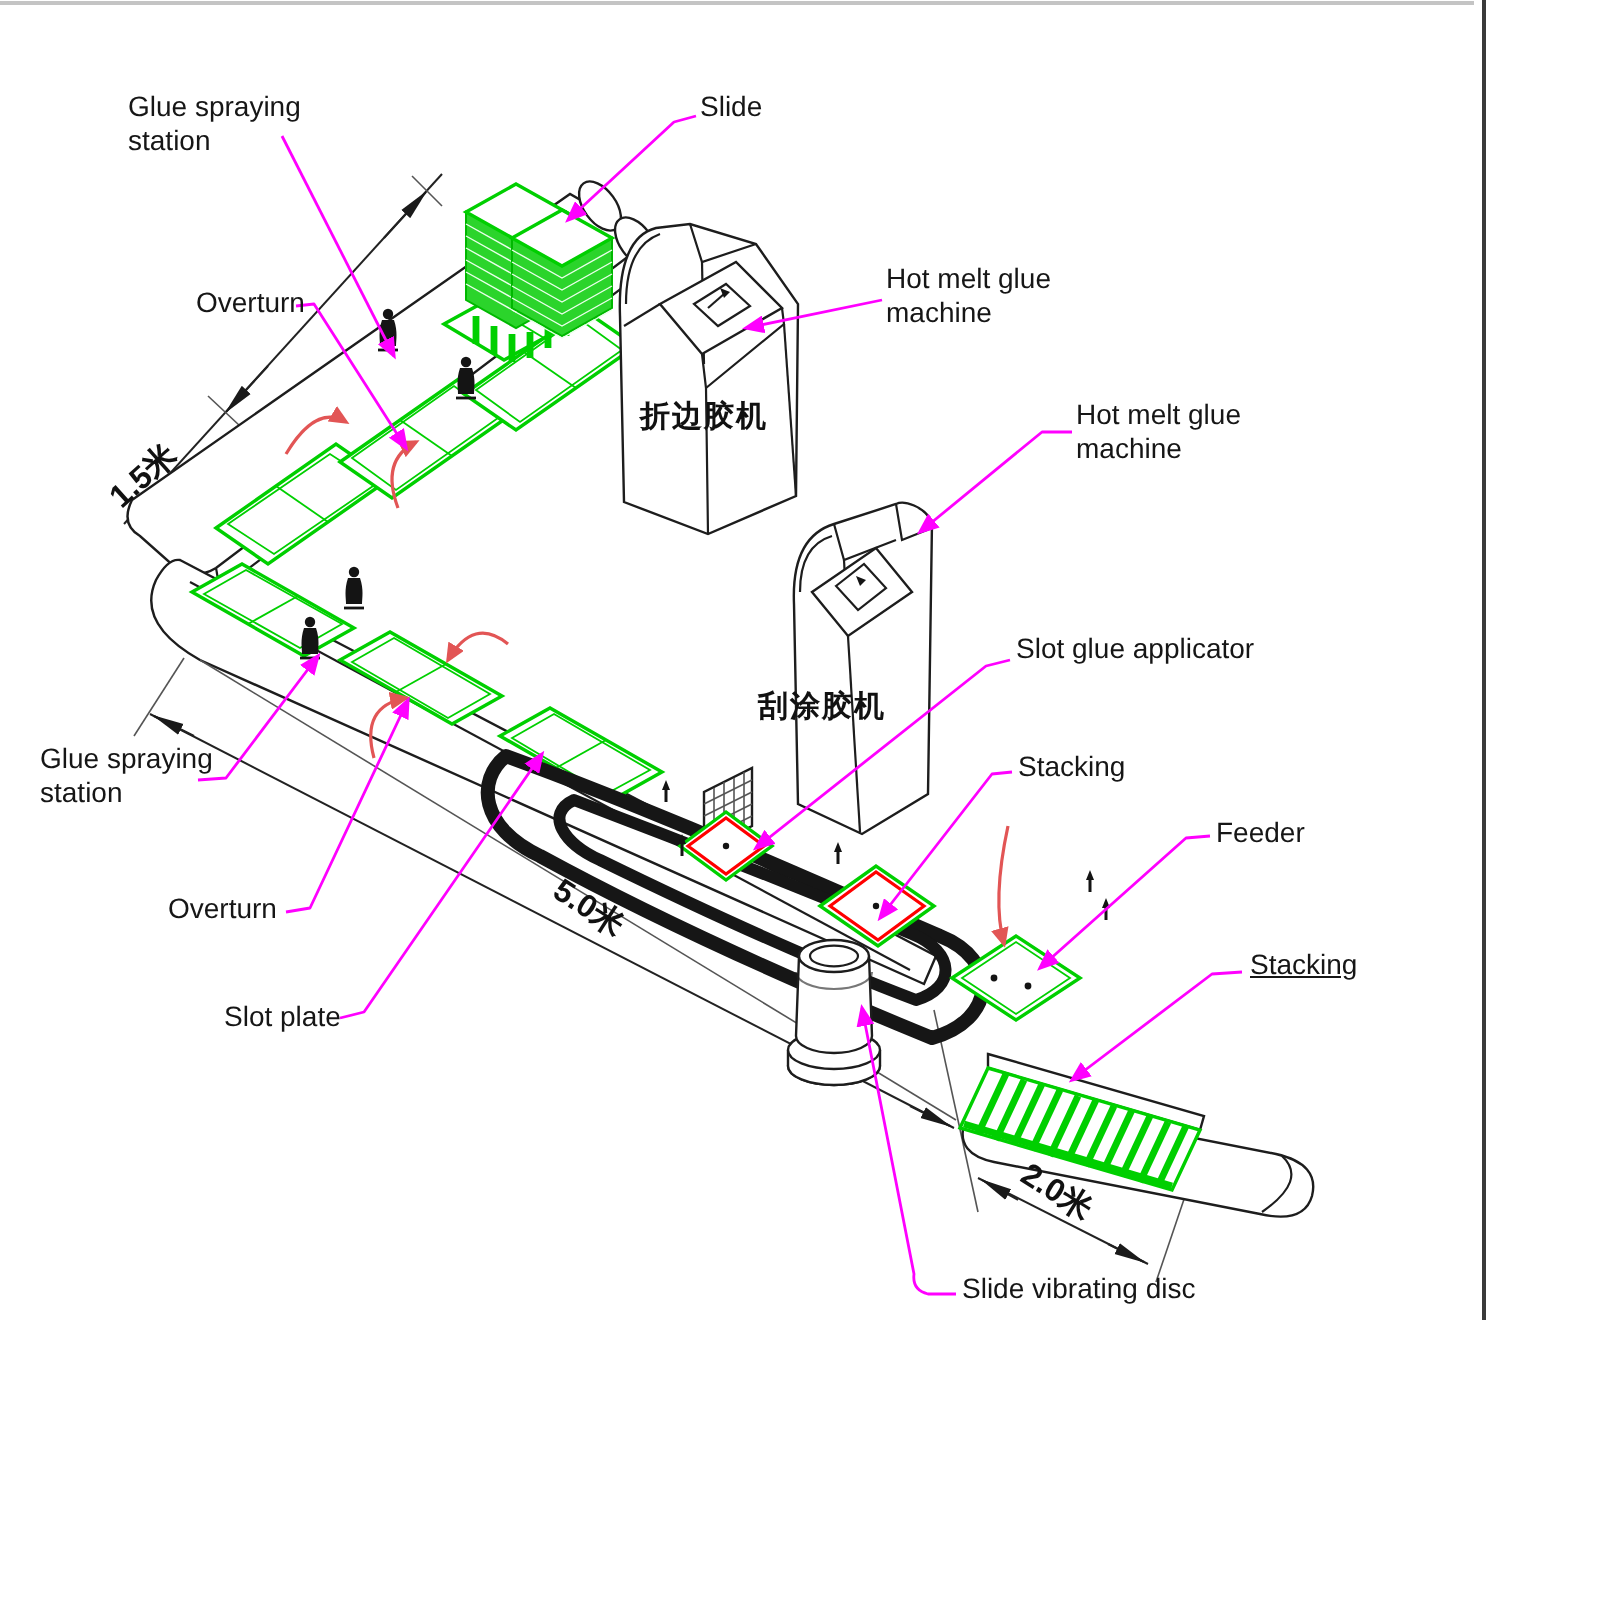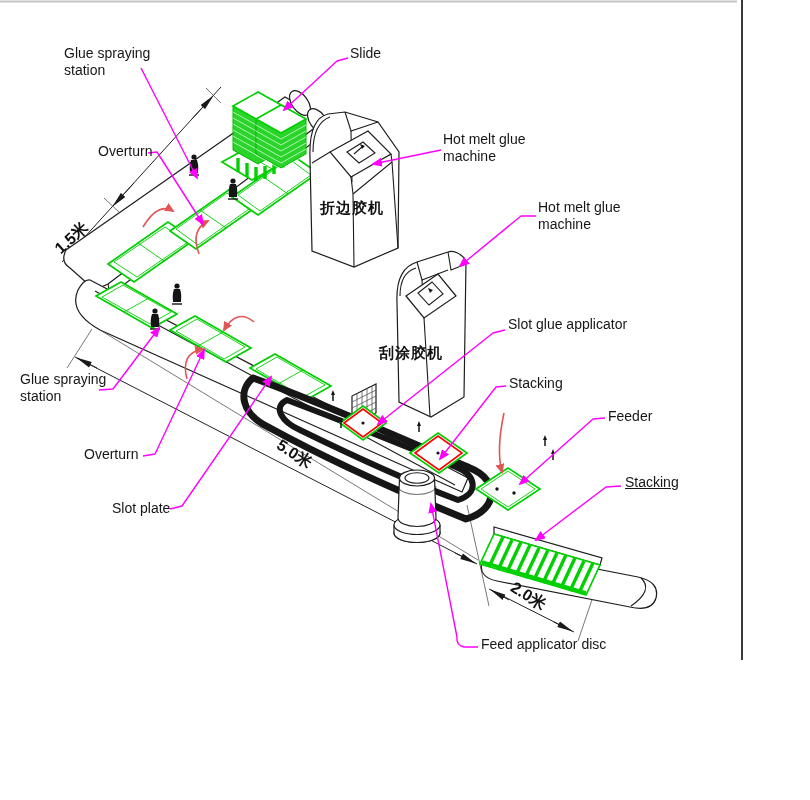--- a/index.html
+++ b/index.html
@@ -309,21 +309,21 @@
   <div class="lbl" style="left:20px;top:371px;">
     <span>Glue spraying</span>
     <span>station</span>
   </div>
   <div class="lbl" style="left:508px;top:316px;">Slot glue applicator</div>
   <div class="lbl" style="left:509px;top:375px;">Stacking</div>
   <div class="lbl" style="left:84px;top:446px;">Overturn</div>
   <div class="lbl" style="left:608px;top:408px;">Feeder</div>
   <div class="lbl" style="left:112px;top:500px;">Slot plate</div>
   <div class="lbl" style="left:625px;top:474px;text-decoration:underline;">Stacking</div>
-  <div class="lbl" style="left:481px;top:636px;">Feed applicator disc</div>
+  <div class="lbl" style="left:481px;top:636px;">Slide vibrating disc</div>
 
   <div class="cjk" style="left:312px;top:199px;width:80px;">折边胶机</div>
   <div class="cjk" style="left:371px;top:344px;width:80px;">刮涂胶机</div>
 
   <div class="dim" style="left:42px;top:228px;width:60px;transform:rotate(-42deg);">1.5米</div>
   <div class="dim" style="left:263px;top:444px;width:62px;transform:rotate(33deg);">5.0米</div>
   <div class="dim" style="left:498px;top:586px;width:60px;transform:rotate(32deg);">2.0米</div>
 </div>
 
 </body></html>

